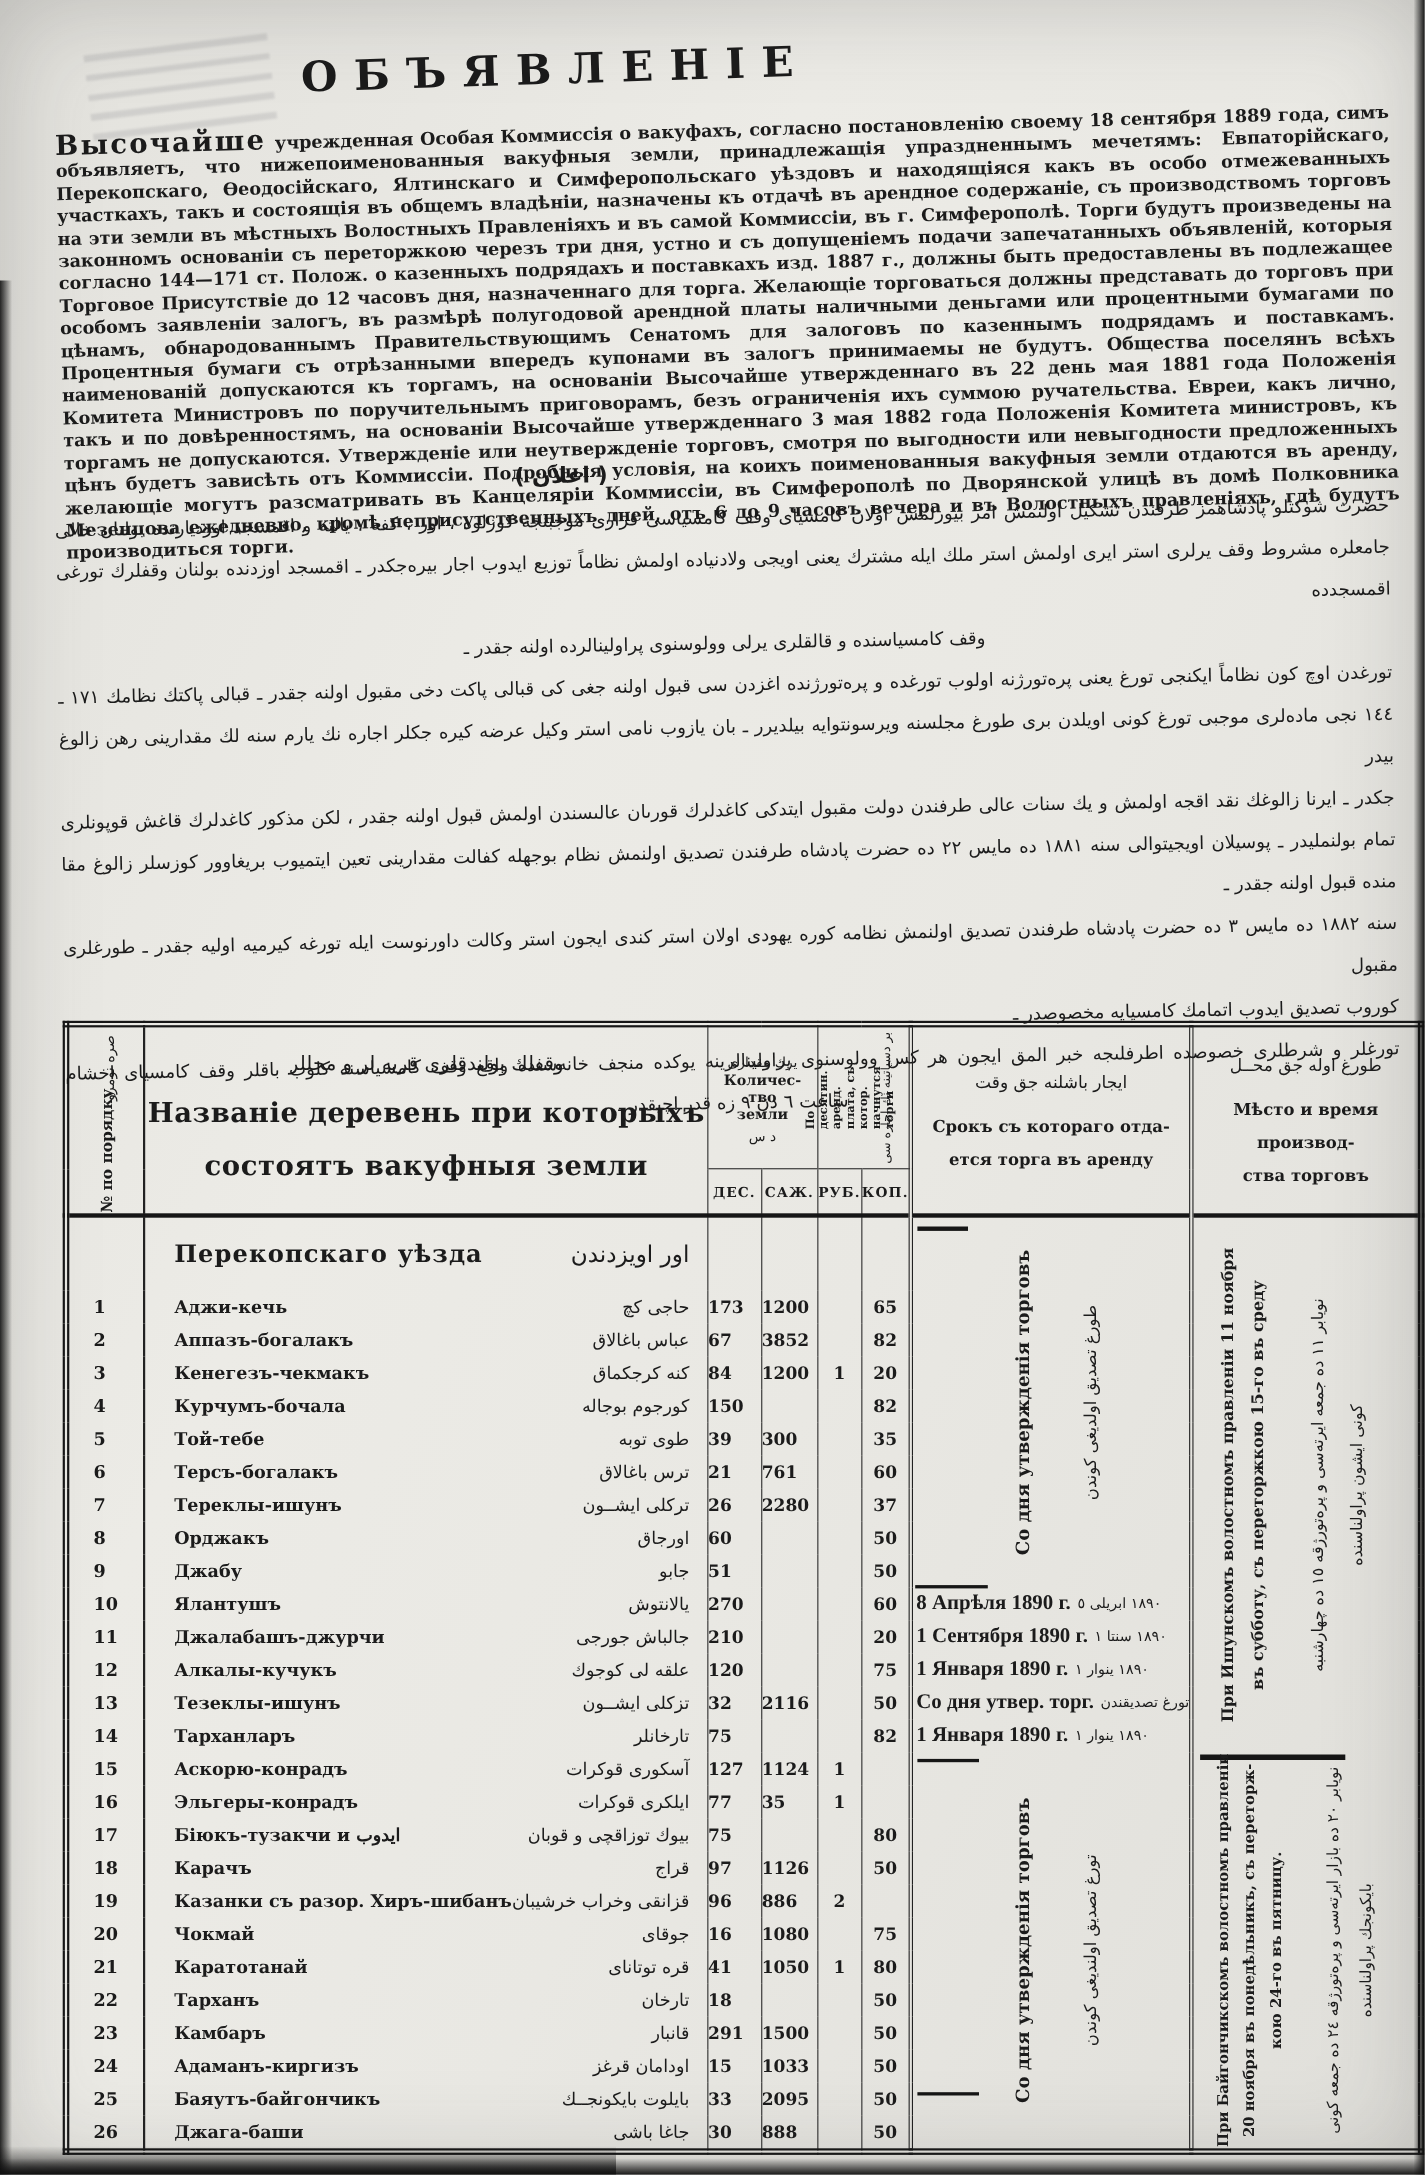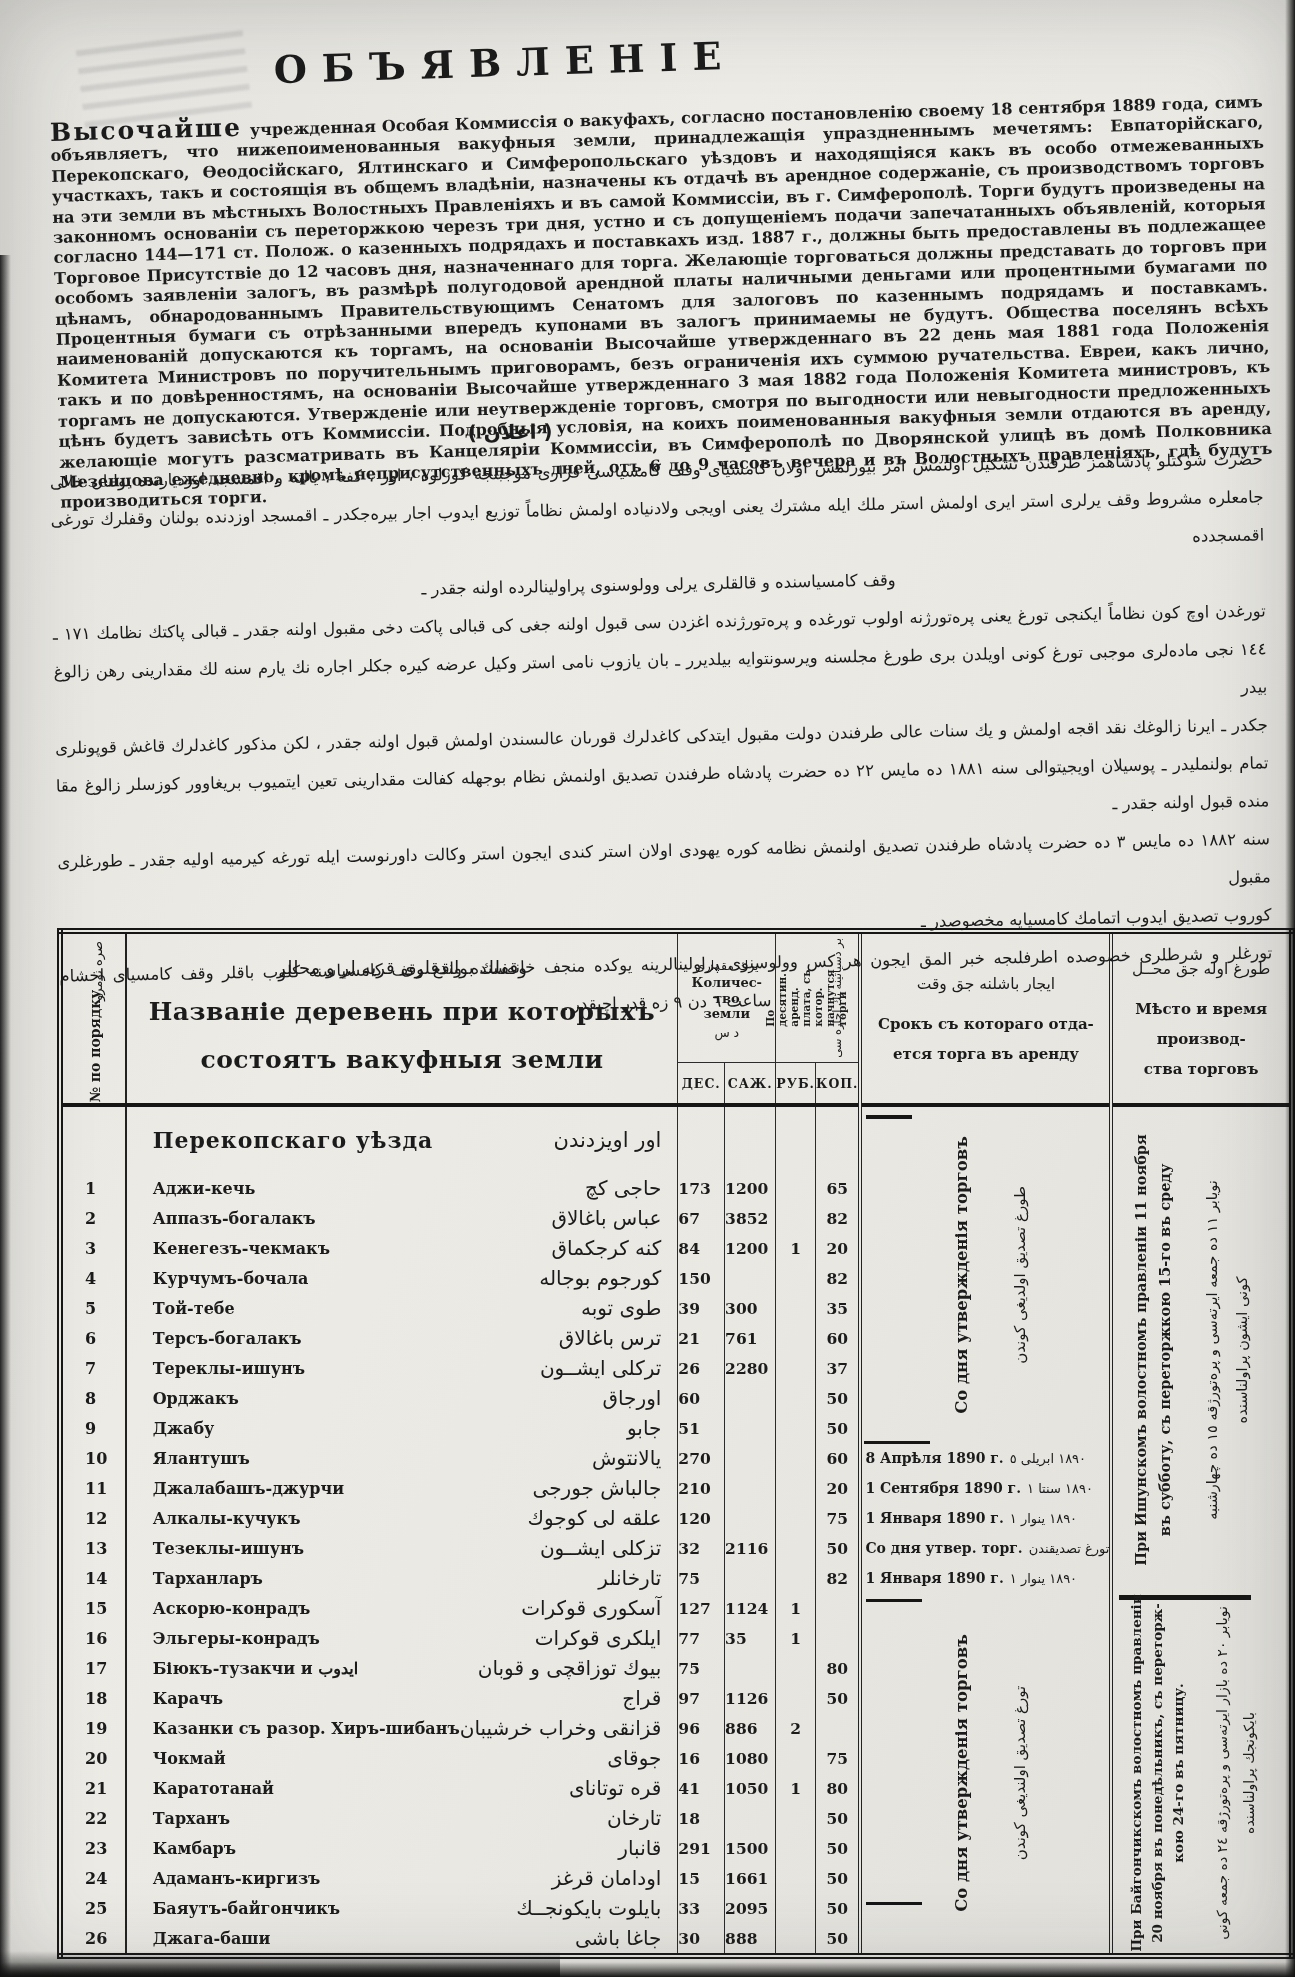--- a/index.html
+++ b/index.html
@@ -47,29 +47,29 @@
   th.hnum .rot.a{left:55%;top:22%;font-size:13px;font-weight:normal;}
   th.hnum .rot.r{left:52%;top:66%;font-size:14px;font-weight:bold;}
   th.hrate .rot.r{left:36%;font-size:10.5px;line-height:12px;white-space:pre-line;text-align:left;font-weight:bold;}
   th.hrate .rot.a{left:74%;font-size:11.5px;font-weight:normal;}
   tbody td{border-left:1px solid #2b2b2b;height:30px;font-size:16px;vertical-align:middle;}
   tbody tr.secrow td{height:66px;}
   .cn{border-left:none!important;text-align:left;padding-left:22px;font-weight:bold;font-size:16px;}
   .cv{border-left:2px solid #222!important;}
   .vrow{display:flex;justify-content:space-between;align-items:center;padding:0 16px 0 26px;text-align:center;}
   .vr{font-weight:bold;white-space:nowrap;}
-  .va{font-family:"DejaVu Sans",sans-serif;font-size:20px;white-space:nowrap;}
+  .va{font-family:"DejaVu Sans",sans-serif;font-size:16px;white-space:nowrap;}
   .secrow .vr{font-size:22px;letter-spacing:1px;}
   .secrow .va{font-size:21px;}
   .cd,.cs{text-align:left;padding-right:7px;font-weight:bold;font-size:15.5px;}
   .crb,.ck{text-align:center;font-weight:bold;font-size:15.5px;}
   .ct{border-left:4px double #222!important;position:relative;}
   .cp{border-left:4px double #222!important;position:relative;}
   .pair{display:flex;align-items:center;gap:6px;padding-left:3px;}
-  .pru{font-weight:bold;white-space:nowrap;font-size:14px;}
+  .pru{font-weight:bold;white-space:nowrap;font-size:19px;font-family:Liberation Serif, serif;}
   .par{font-family:"DejaVu Sans",sans-serif;font-size:13px;white-space:nowrap;}
   .mg .rot.mru{font-size:16.5px;font-weight:bold;}
   .mg .rot.mar{font-size:15px;font-family:"DejaVu Sans",sans-serif;}
   td.ttop .mru{left:40%;} td.ttop .mar{left:64%;}
   td.tbot .mru{left:40%;} td.tbot .mar{left:64%;}
   td.ptop .rot.p1{left:15%;font-size:14.5px;font-weight:bold;}
   td.ptop .rot.p2{left:29%;font-size:14.5px;font-weight:bold;}
   td.ptop .rot.p3{left:56%;font-size:14.5px;font-family:"DejaVu Sans",sans-serif;}
   td.ptop .rot.p4{left:73%;font-size:14.5px;font-family:"DejaVu Sans",sans-serif;}
   td.pbot .rot.p1{left:13%;font-size:13.5px;font-weight:bold;}
@@ -538,21 +538,21 @@
       </tr>
       <tr>
         <td class="cn">24</td>
         <td class="cv">
               <div class="vrow">
                 <span class="vr">Адаманъ-киргизъ</span>
                 <span class="va">اودامان قرغز</span>
               </div>
             </td>
         <td class="cd">15</td>
-        <td class="cs">1661</td>
+        <td class="cs">1033</td>
         <td class="crb"></td>
         <td class="ck">50</td>
       </tr>
       <tr>
         <td class="cn">25</td>
         <td class="cv">
               <div class="vrow">
                 <span class="vr">Баяутъ-байгончикъ</span>
                 <span class="va">بايلوت بايكونجــك</span>
               </div>

